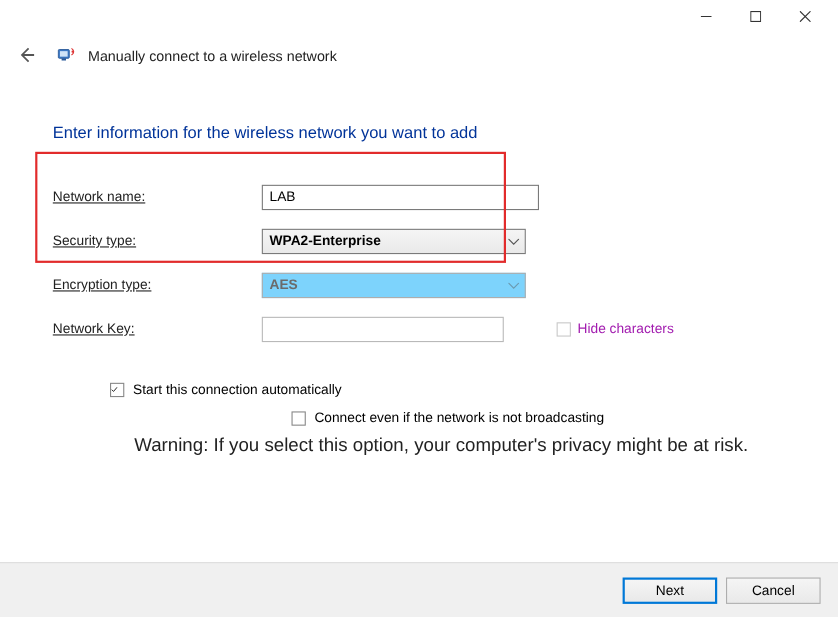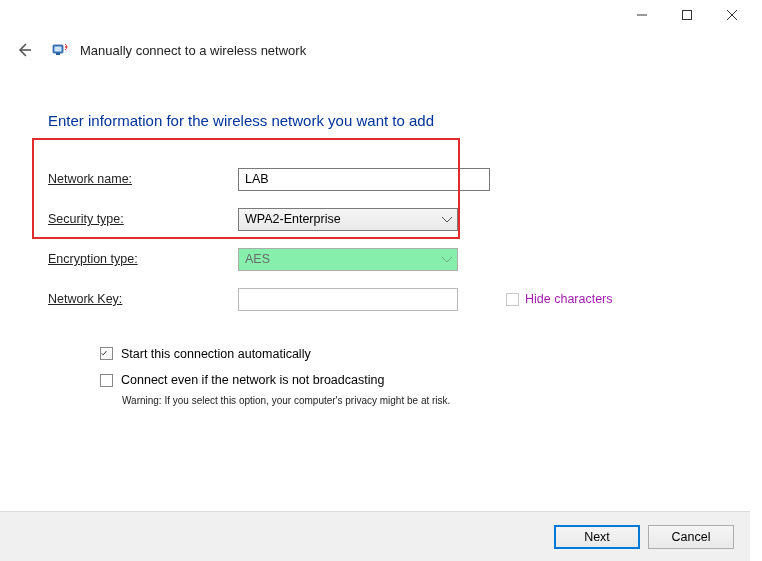--- a/index.html
+++ b/index.html
@@ -76,36 +76,37 @@
       width: 252px;
       height: 23px;
       border: 1px solid #7a7a7a;
       padding: 2px 6px;
       font-size: 12.5px;
       font-family: inherit;
       outline: none;
     }
     .select-wrap {
       position: relative;
-      width: 220px;
+      width: 240px;
       height: 23px;
+      font-weight: bold;
     }
     .select-box {
       width: 100%;
       height: 100%;
       border: 1px solid #7a7a7a;
       background: linear-gradient(#f5f5f5,#e9e9e9);
       padding: 2px 22px 2px 6px;
       font-size: 12.5px;
       display: flex;
       align-items: center;
       cursor: pointer;
     }
     .select-box.disabled {
-      background: #86efac;
+      background: #7dd3fc;
       color: #6b6b6b;
       border-color: #adadad;
       cursor: default;
     }
     .select-chevron {
       position: absolute;
       right: 6px;
       top: 50%;
       transform: translateY(-50%);
       pointer-events: none;
@@ -137,53 +138,55 @@
     }
     .checkbox.checked::after {
       content: "";
       width: 9px; height: 9px;
       background: none;
     }
     .checkbox.checked svg { display: block; }
     .checkbox svg { display: none; }
     .opt-row {
       display: flex;
+      align-items: center;
       gap: 8px;
       margin-left: 52px;
       margin-top: 28px;
       font-size: 12.5px;
     }
     .opt-row2 {
       display: flex;
       align-items: center;
       gap: 8px;
       margin-left: 52px;
       margin-top: 12px;
       font-size: 12.5px;
+      justify-content: center;
     }
     .warning {
       margin-left: 74px;
       margin-top: 8px;
-      font-size: 10px;
+      font-size: 17px;
       color: #222;
     }
     .highlight-box {
       position: absolute;
       border: 2px solid #e22b2b;
       left: 32px;
       top: 138px;
       width: 428px;
       height: 101px;
       pointer-events: none;
     }
     .footer {
       position: absolute;
       bottom: 0;
       left: 0;
-      right: 12px;
+      right: 0;
       height: 50px;
       background: #f0f0f0;
       border-top: 1px solid #ddd;
       display: flex;
       justify-content: flex-end;
       align-items: center;
       padding-right: 16px;
       gap: 8px;
     }
     .btn {

